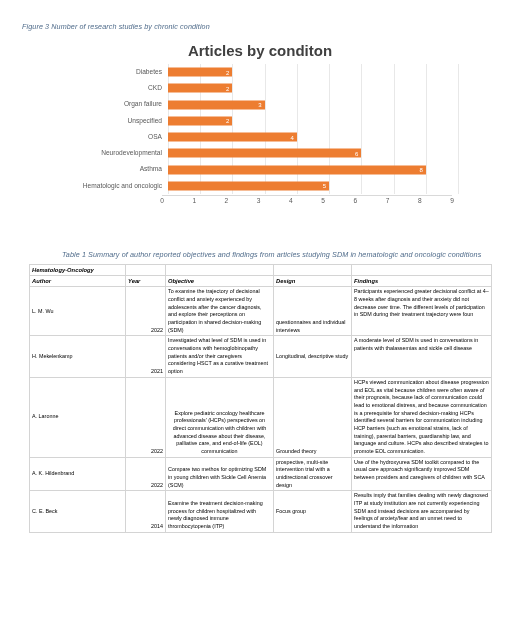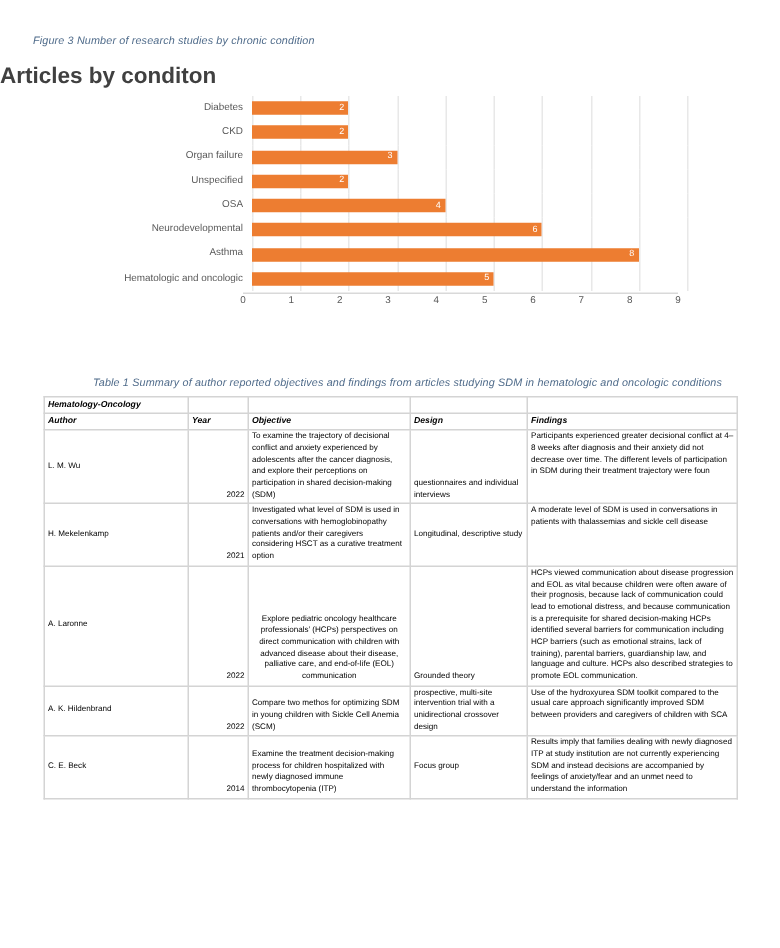--- a/index.html
+++ b/index.html
@@ -11,21 +11,21 @@
 
   
   .fig-caption{
     position:absolute;left:22px;top:22px;
     font-style:italic;font-size:7.2px;color:#4f6b8a;
     letter-spacing:.1px;white-space:nowrap;
   }
 
   
   .chart-title{
-    position:absolute;left:0;right:0;top:42px;text-align:left;
+    position:absolute;left:0;right:0;top:42px;text-align:center;
     font-size:15px;font-weight:bold;color:#404040;
   }
   .chart{
     position:absolute;left:52px;top:64px;width:416px;height:148px;
   }
   .rows{position:relative;width:100%;height:130px;}
   .row{
     display:flex;align-items:center;height:16.25px;
   }
   .cat-label{

